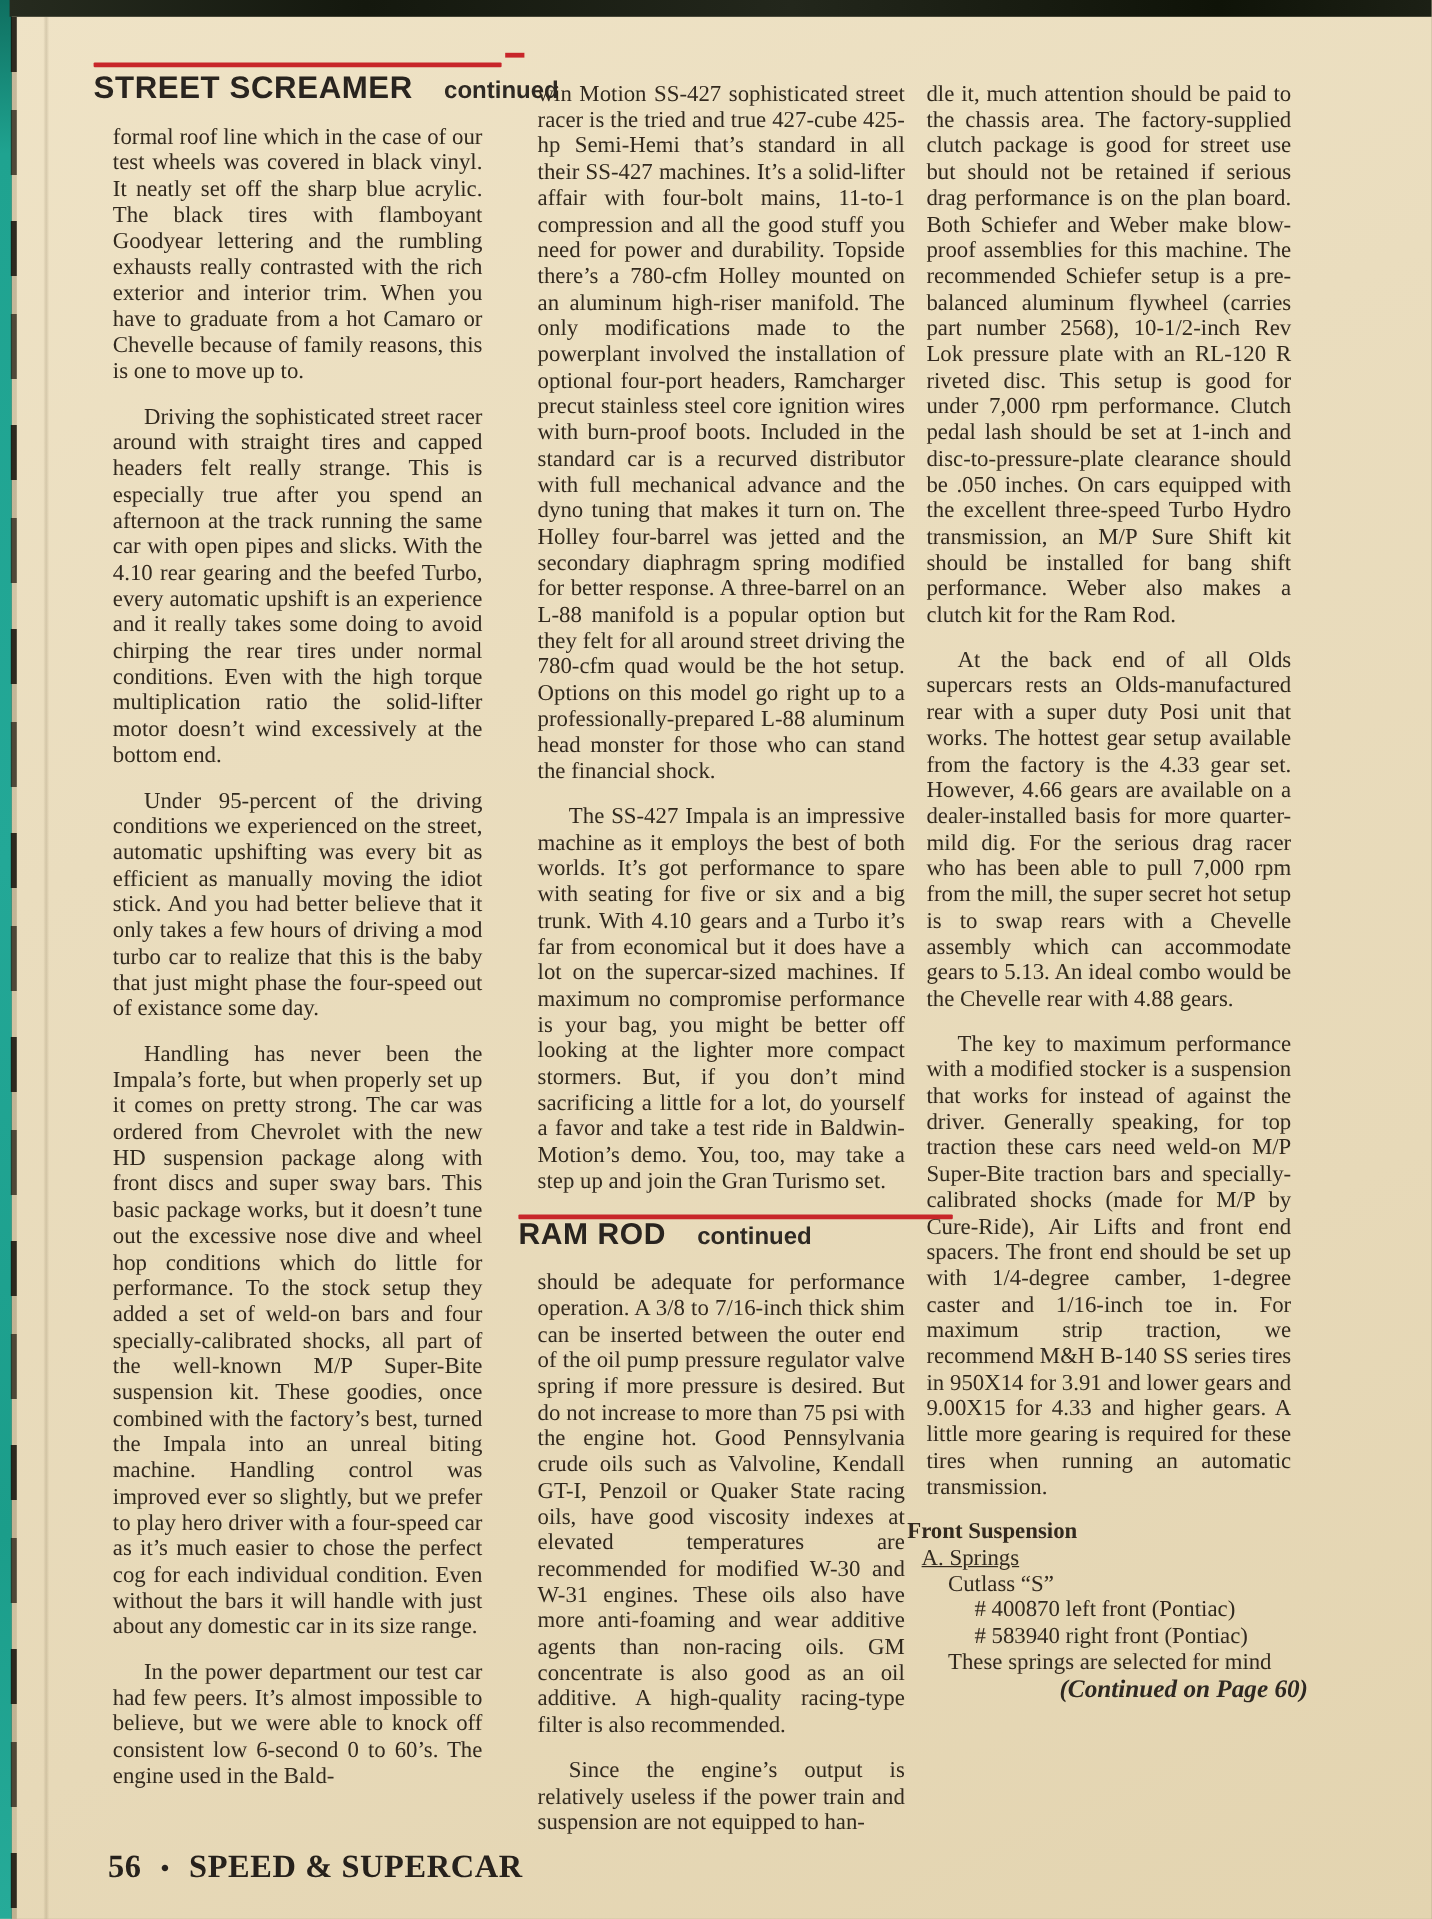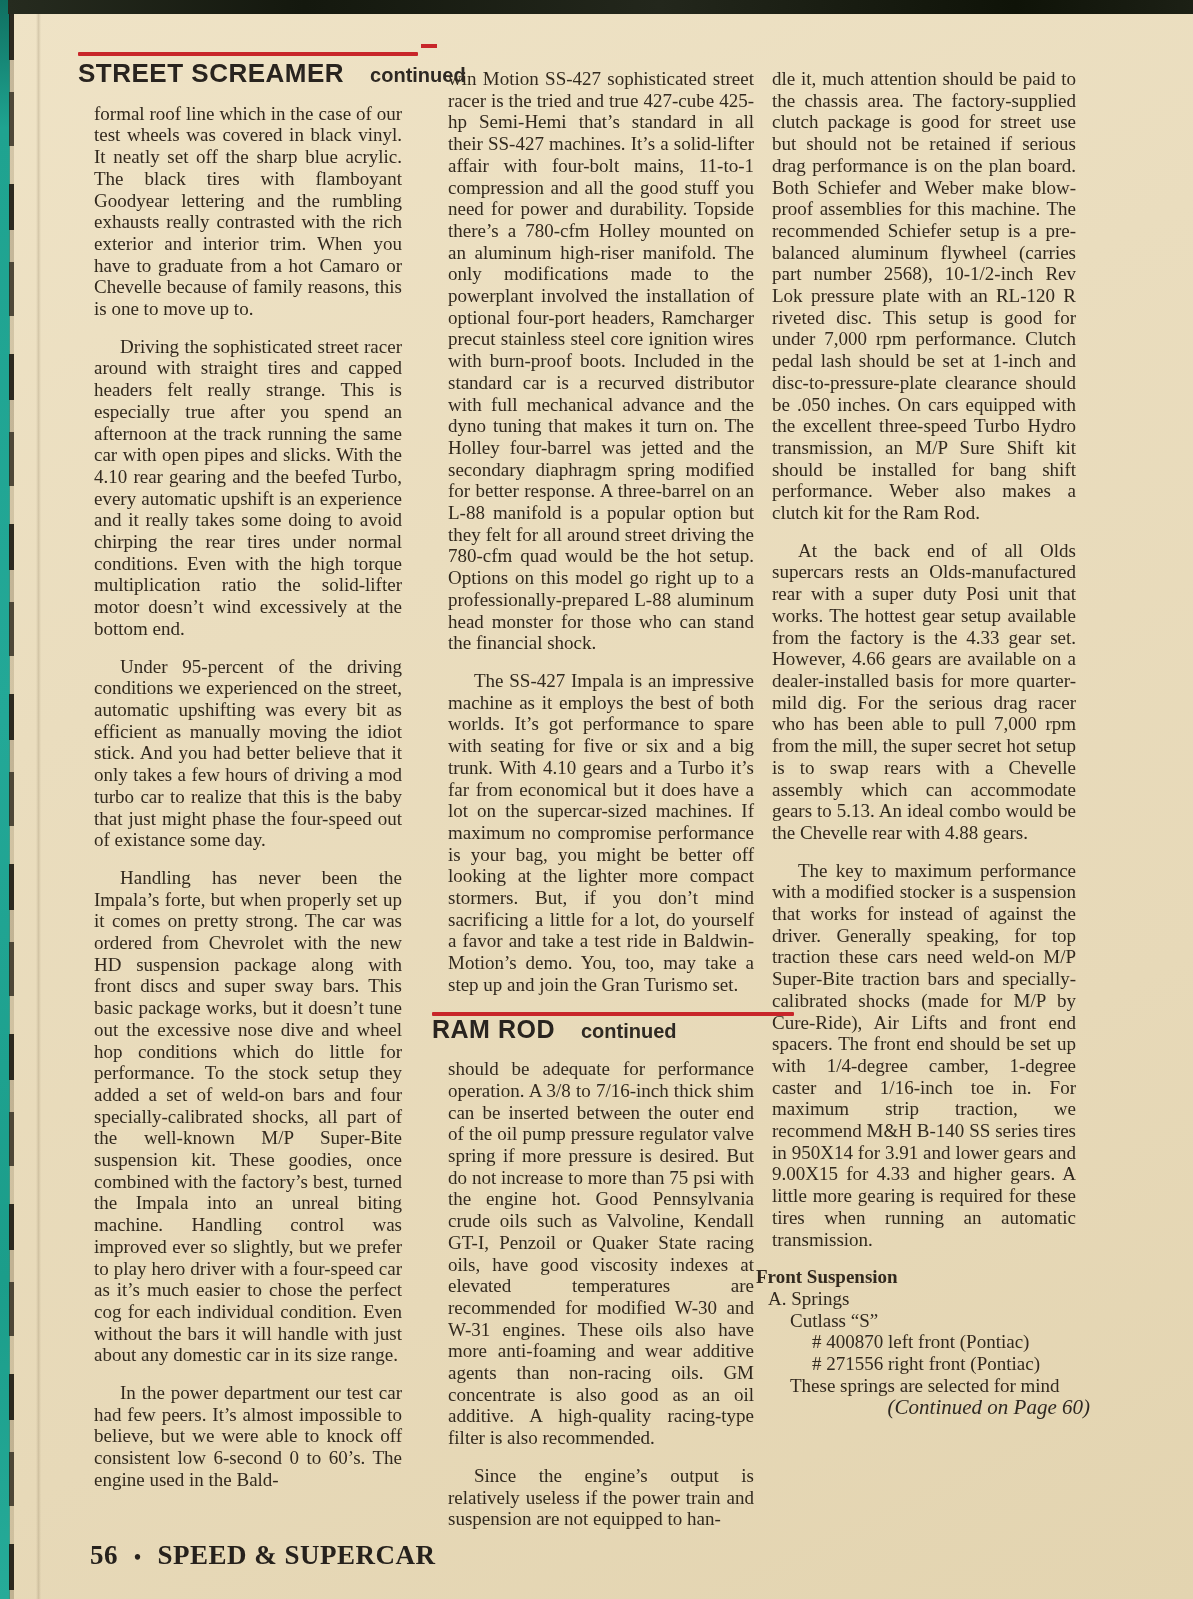--- a/index.html
+++ b/index.html
@@ -49,26 +49,26 @@
     font-family:"Liberation Sans","DejaVu Sans",sans-serif;
     font-weight:bold;font-size:25px;letter-spacing:0.5px;color:#29241f;margin-top:12px;
   }
 
   .col1{left:78px;top:52px;width:340px;}
   .col2{left:432px;top:52px;width:338px;}
   .col3{left:756px;top:52px;width:336px;}
 
   .fs-head{font-weight:bold;margin-top:1px;}
   .fs-line{white-space:nowrap;}
-  .fs-ind1{padding-left:12px;}
+  .fs-ind1{padding-left:12px;text-decoration:underline;}
   .fs-ind2{padding-left:34px;}
   .fs-ind3{padding-left:56px;}
   .fs-ind4{padding-left:34px;}
   .cont-note{
-    font-weight:normal;font-style:italic;font-size:21px;
+    font-weight:bold;font-style:italic;font-size:21px;
     text-align:right;padding-right:2px;margin-top:1px;color:#2e2821;
   }
 
   .footer{
     position:absolute;left:90px;top:1540px;
     font-family:Liberation Serif, serif;
     font-weight:bold;font-size:27px;color:#26211c;letter-spacing:0.5px;
     display:flex;align-items:center;gap:16px;
   }
   .footer .dot{font-size:20px;line-height:1;position:relative;top:1px;}
@@ -110,21 +110,21 @@
   </div>
 
   <div class="col col3">
     <p class="first">dle it, much attention should be paid to the chassis area. The factory-supplied clutch package is good for street use but should not be retained if serious drag performance is on the plan board. Both Schiefer and Weber make blow-proof assemblies for this machine. The recommended Schiefer setup is a pre-balanced aluminum flywheel (carries part number 2568), 10-1/2-inch Rev Lok pressure plate with an RL-120 R riveted disc. This setup is good for under 7,000 rpm performance. Clutch pedal lash should be set at 1-inch and disc-to-pressure-plate clearance should be .050 inches. On cars equipped with the excellent three-speed Turbo Hydro transmission, an M/P Sure Shift kit should be installed for bang shift performance. Weber also makes a clutch kit for the Ram Rod.</p>
     <p>At the back end of all Olds supercars rests an Olds-manufactured rear with a super duty Posi unit that works. The hottest gear setup available from the factory is the 4.33 gear set. However, 4.66 gears are available on a dealer-installed basis for more quarter-mild dig. For the serious drag racer who has been able to pull 7,000 rpm from the mill, the super secret hot setup is to swap rears with a Chevelle assembly which can accommodate gears to 5.13. An ideal combo would be the Chevelle rear with 4.88 gears.</p>
     <p>The key to maximum performance with a modified stocker is a suspension that works for instead of against the driver. Generally speaking, for top traction these cars need weld-on M/P Super-Bite traction bars and specially-calibrated shocks (made for M/P by Cure-Ride), Air Lifts and front end spacers. The front end should be set up with 1/4-degree camber, 1-degree caster and 1/16-inch toe in. For maximum strip traction, we recommend M&amp;H B-140 SS series tires in 950X14 for 3.91 and lower gears and 9.00X15 for 4.33 and higher gears. A little more gearing is required for these tires when running an automatic transmission.</p>
     <div class="fs-head">Front Suspension</div>
     <div class="fs-line fs-ind1">A. Springs</div>
     <div class="fs-line fs-ind2">Cutlass “S”</div>
     <div class="fs-line fs-ind3"># 400870 left front (Pontiac)</div>
-    <div class="fs-line fs-ind3"># 271556 right front (Pontiac)</div>
+    <div class="fs-line fs-ind3"># 583940 right front (Pontiac)</div>
     <div class="fs-line fs-ind4">These springs are selected for mind</div>
     <div class="cont-note">(Continued on Page 60)</div>
   </div>
 
   <div class="footer">
     <span>56</span>
     <span class="dot">•</span>
     <span>SPEED &amp; SUPERCAR</span>
   </div>
 

